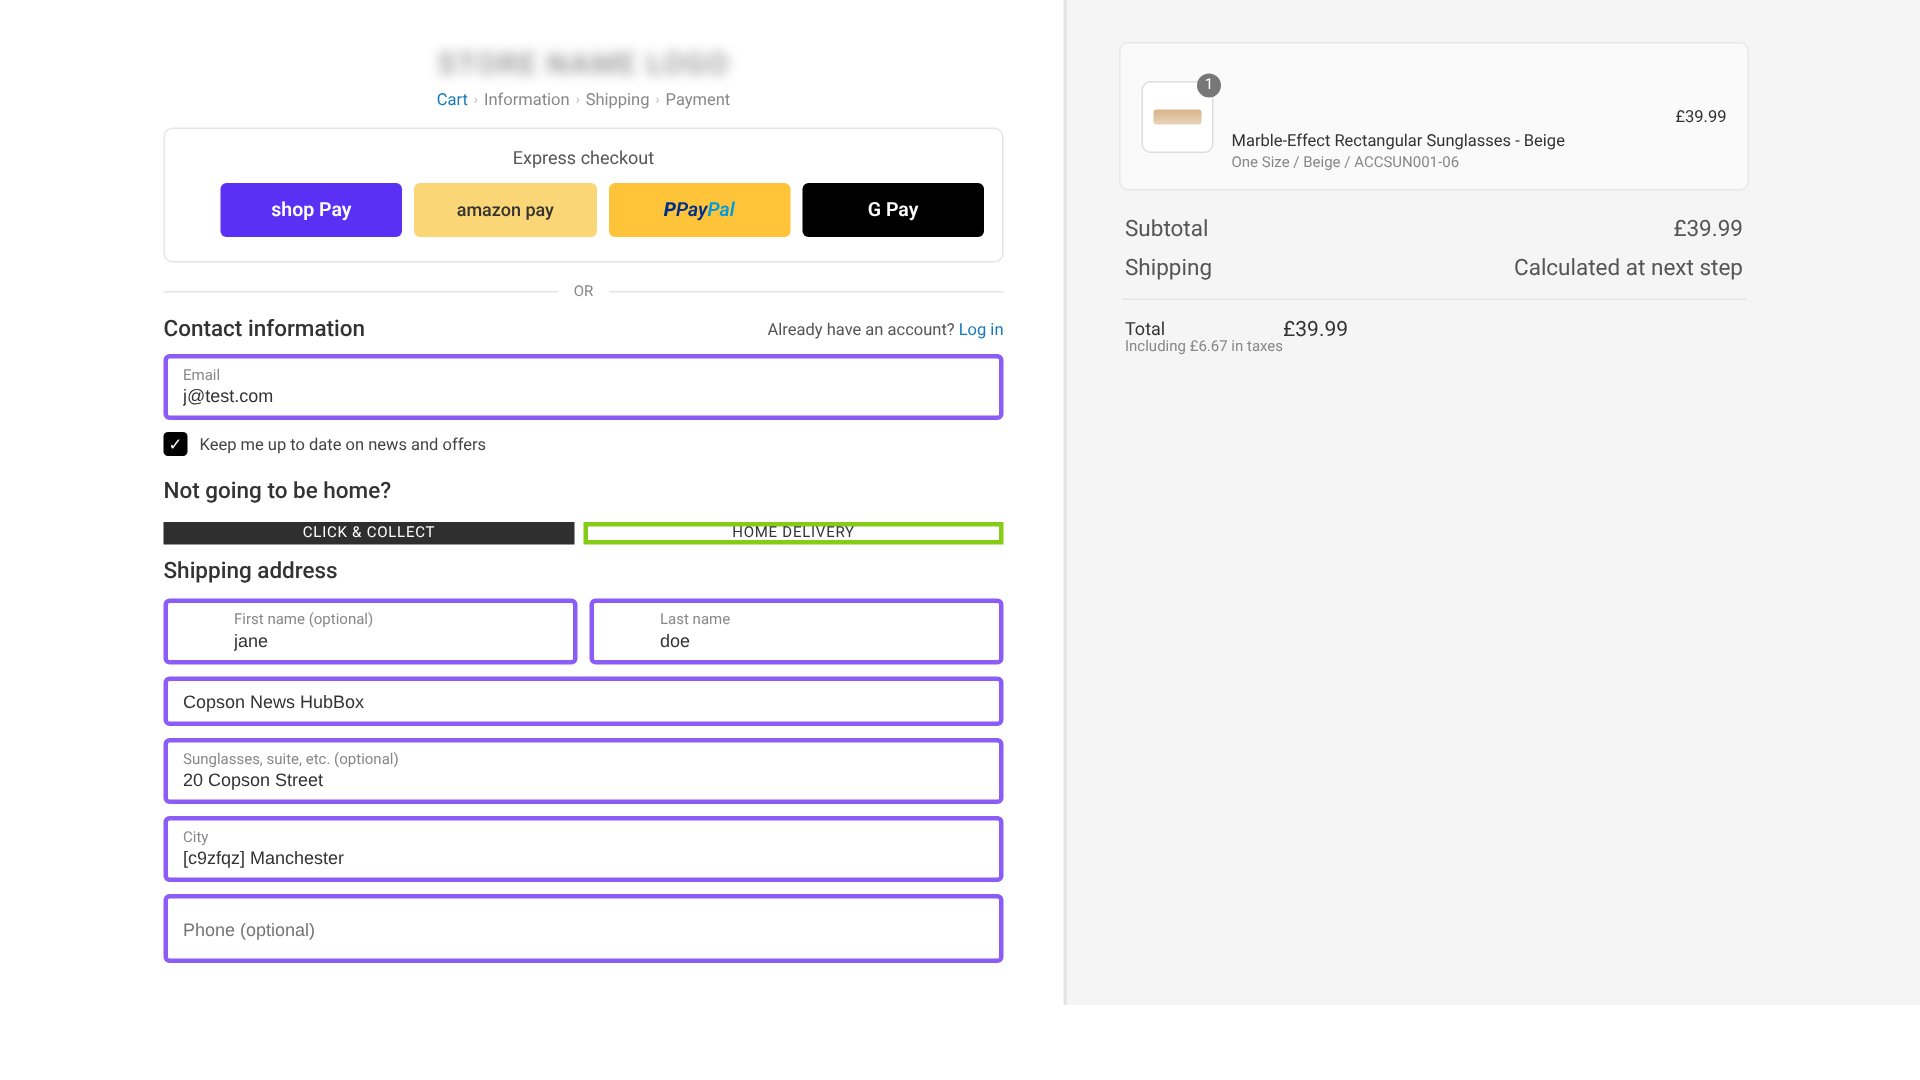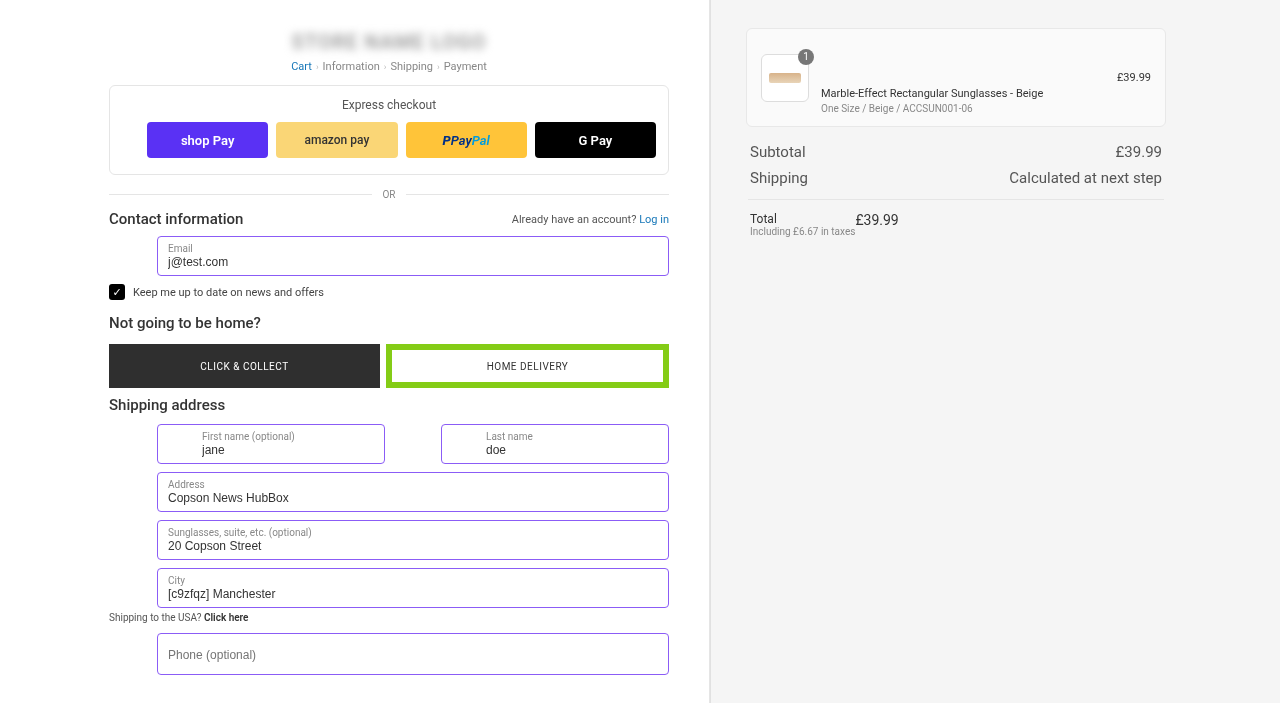--- a/index.html
+++ b/index.html
@@ -19,31 +19,31 @@
   .amazon { background:#fad676; color:#333; font-weight:500; font-size:12px;}
   .paypal { background:#ffc439; color:#003087; font-style:italic;}
   .gpay   { background:#000; color:#fff; }
   .or-wrap { display:flex; align-items:center; margin:14px 0 8px 0; }
   .or-wrap hr { flex:1; border:none; border-top:1px solid #e5e5e5; }
   .or-wrap span { padding:0 10px; font-size:10px; color:#888; }
   .section-head { display:flex; justify-content:space-between; align-items:center; margin:10px 0 8px 0; }
   .section-head h2 { font-size:15px; font-weight:500; color:#333;}
   .section-head .right { font-size:11px; color:#555; }
   .section-head .right a { color:#1878b9; text-decoration:none; }
-  .field { position:relative; border:1px solid #8b5cf6; border-radius:4px; background:#fff; margin-bottom:8px; padding:6px 10px 4px 10px;margin-left:48px; }
+  .field { position:relative; border:3px solid #8b5cf6; border-radius:4px; background:#fff; margin-bottom:8px; padding:6px 10px 4px 10px; }
   .field .flabel { font-size:10px; color:#888; }
   .field input, .field .value { border:none; outline:none; width:100%; font-size:12px; padding:1px 0 2px 0; color:#333; background:transparent;}
   .field.single input { padding: 8px 0; font-size:12px; }
   .check-row { display:flex; align-items:center; gap:8px; font-size:11px; color:#444; margin:4px 0 14px 0; }
   .check-row .cb { width:16px; height:16px; background:#000; border-radius:3px; display:flex; align-items:center; justify-content:center; color:#fff; font-size:11px; }
   h2.plain { font-size:15px; font-weight:500; margin:6px 0 12px 0; }
-  .toggle-row { display:flex; gap:6px; height:44px; }
+  .toggle-row { display:flex; gap:6px; height:15px; }
   .toggle-row .tbtn { flex:1; display:flex; align-items:center; justify-content:center; font-size:10px; letter-spacing:0.5px; cursor:pointer; }
   .toggle-row .dark { background:#2f2f2f; color:#fff; }
-  .toggle-row .light { background:#fff; color:#333; border:6px solid #84cc16; }
+  .toggle-row .light { background:#fff; color:#333; border:3px solid #84cc16; }
   h2.ship { font-size:15px; font-weight:500; margin:8px 0 10px 0; }
   .row2 { display:flex; gap:8px; }
   .row2 .field { flex:1;padding-left:44px; }
   .chev { position:absolute; right:10px; top:50%; transform:translateY(-50%); color:#888; font-size:10px; pointer-events:none;}
   .hint { font-size:10px; color:#555; margin-top:-4px; margin-bottom:10px; }
   .hint a { color:#333; font-weight:600; text-decoration:none; }
 
   
   .side { width:570px; background:#f5f5f5; padding:28px 36px; position:relative; }
   .side-inner { max-width:420px; }
@@ -135,37 +135,33 @@
           <div class="flabel">First name (optional)</div>
           <input value="jane" style="">
         </div>
         <div class="field">
           <div class="flabel">Last name</div>
           <input value="doe" style="">
         </div>
       </div>
 
       <div class="field">
-        <div class="flabel">Address</div>
         <input value="Copson News HubBox" style="">
       </div>
 
       <div class="field">
         <div class="flabel">Sunglasses, suite, etc. (optional)</div>
         <input value="20 Copson Street" style="">
       </div>
 
       <div class="field">
         <div class="flabel">City</div>
         <input value="[c9zfqz] Manchester" style="">
       </div>
 
-      <div class="hint">
-        <span>Shipping to the USA? </span><a href="#">Click here</a>
-      </div>
 
       <div class="field single">
         <input placeholder="Phone (optional)" style="">
       </div>
 
     </div>
   </div>
 
   <div class="side">
     <div class="side-inner">

